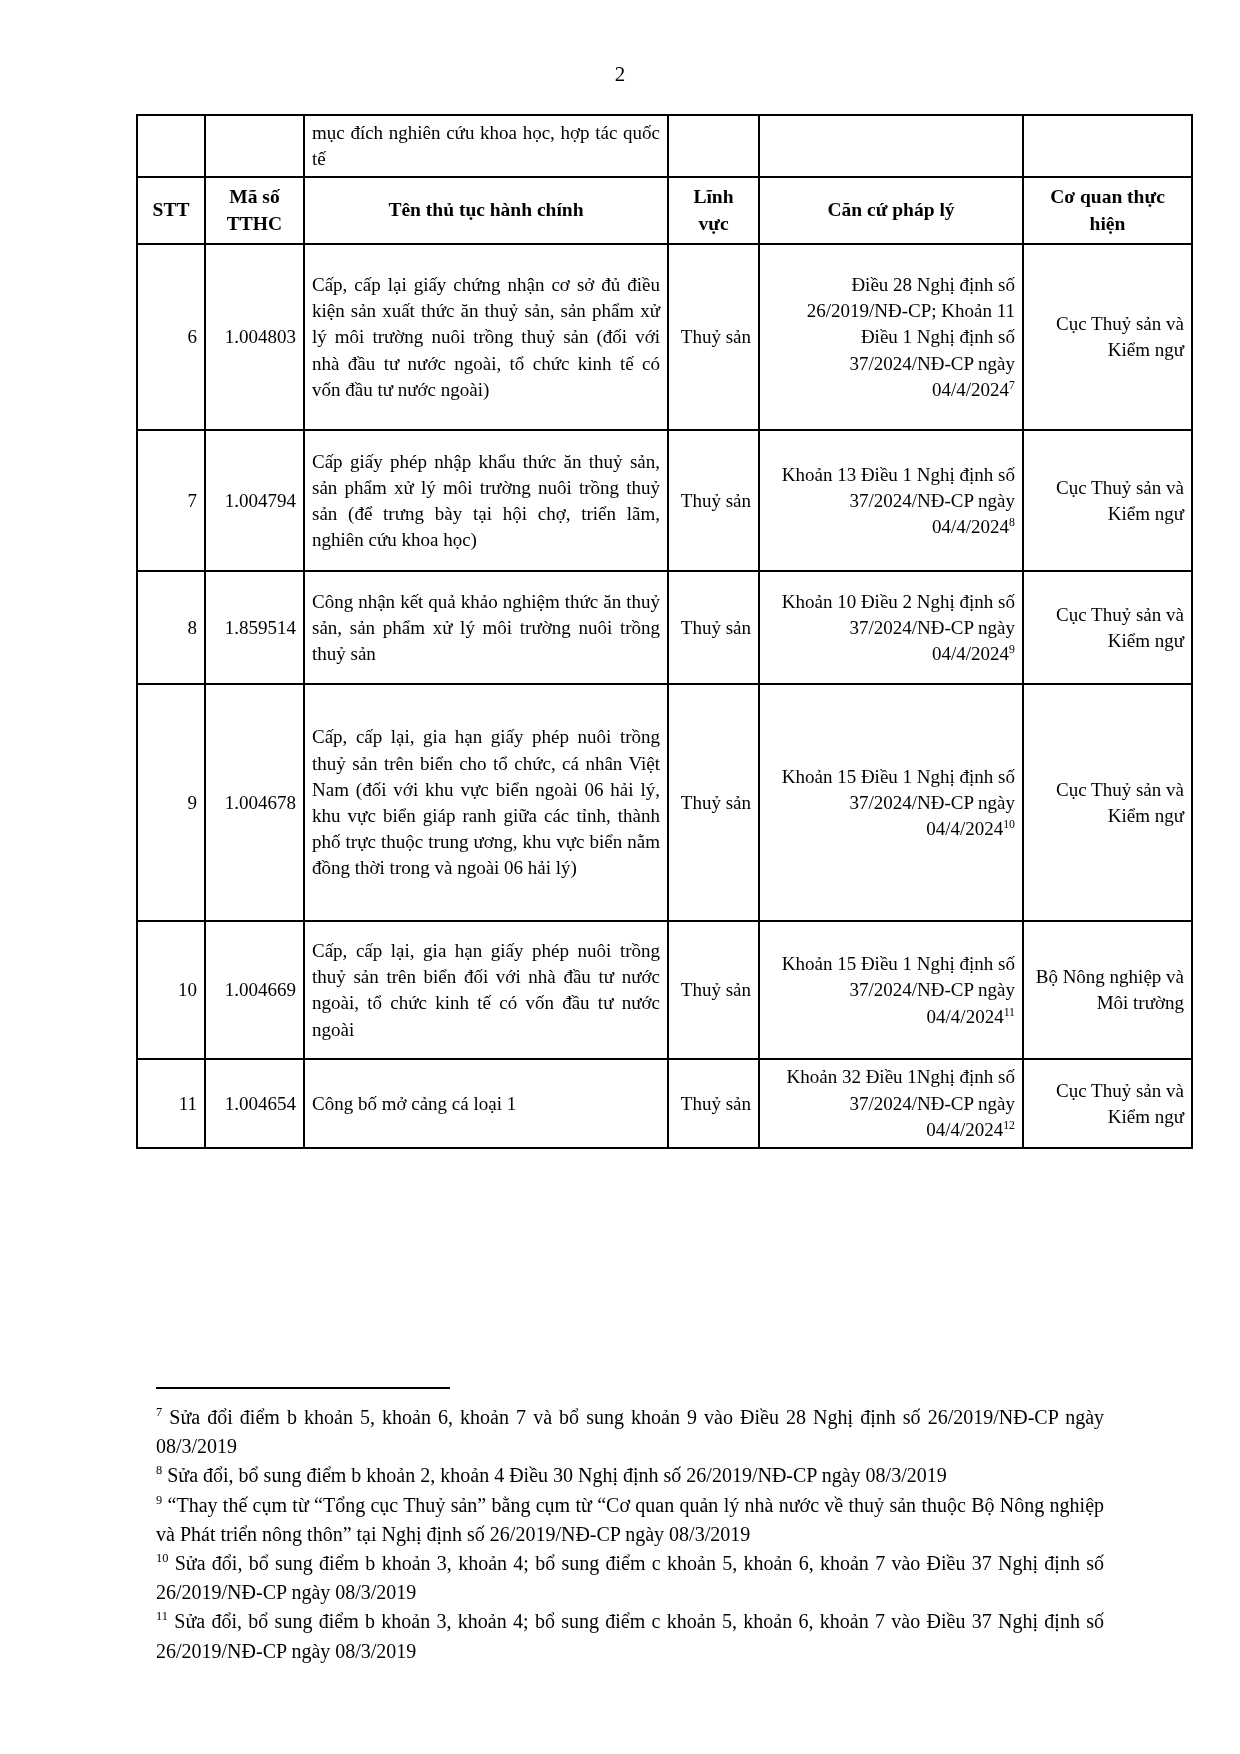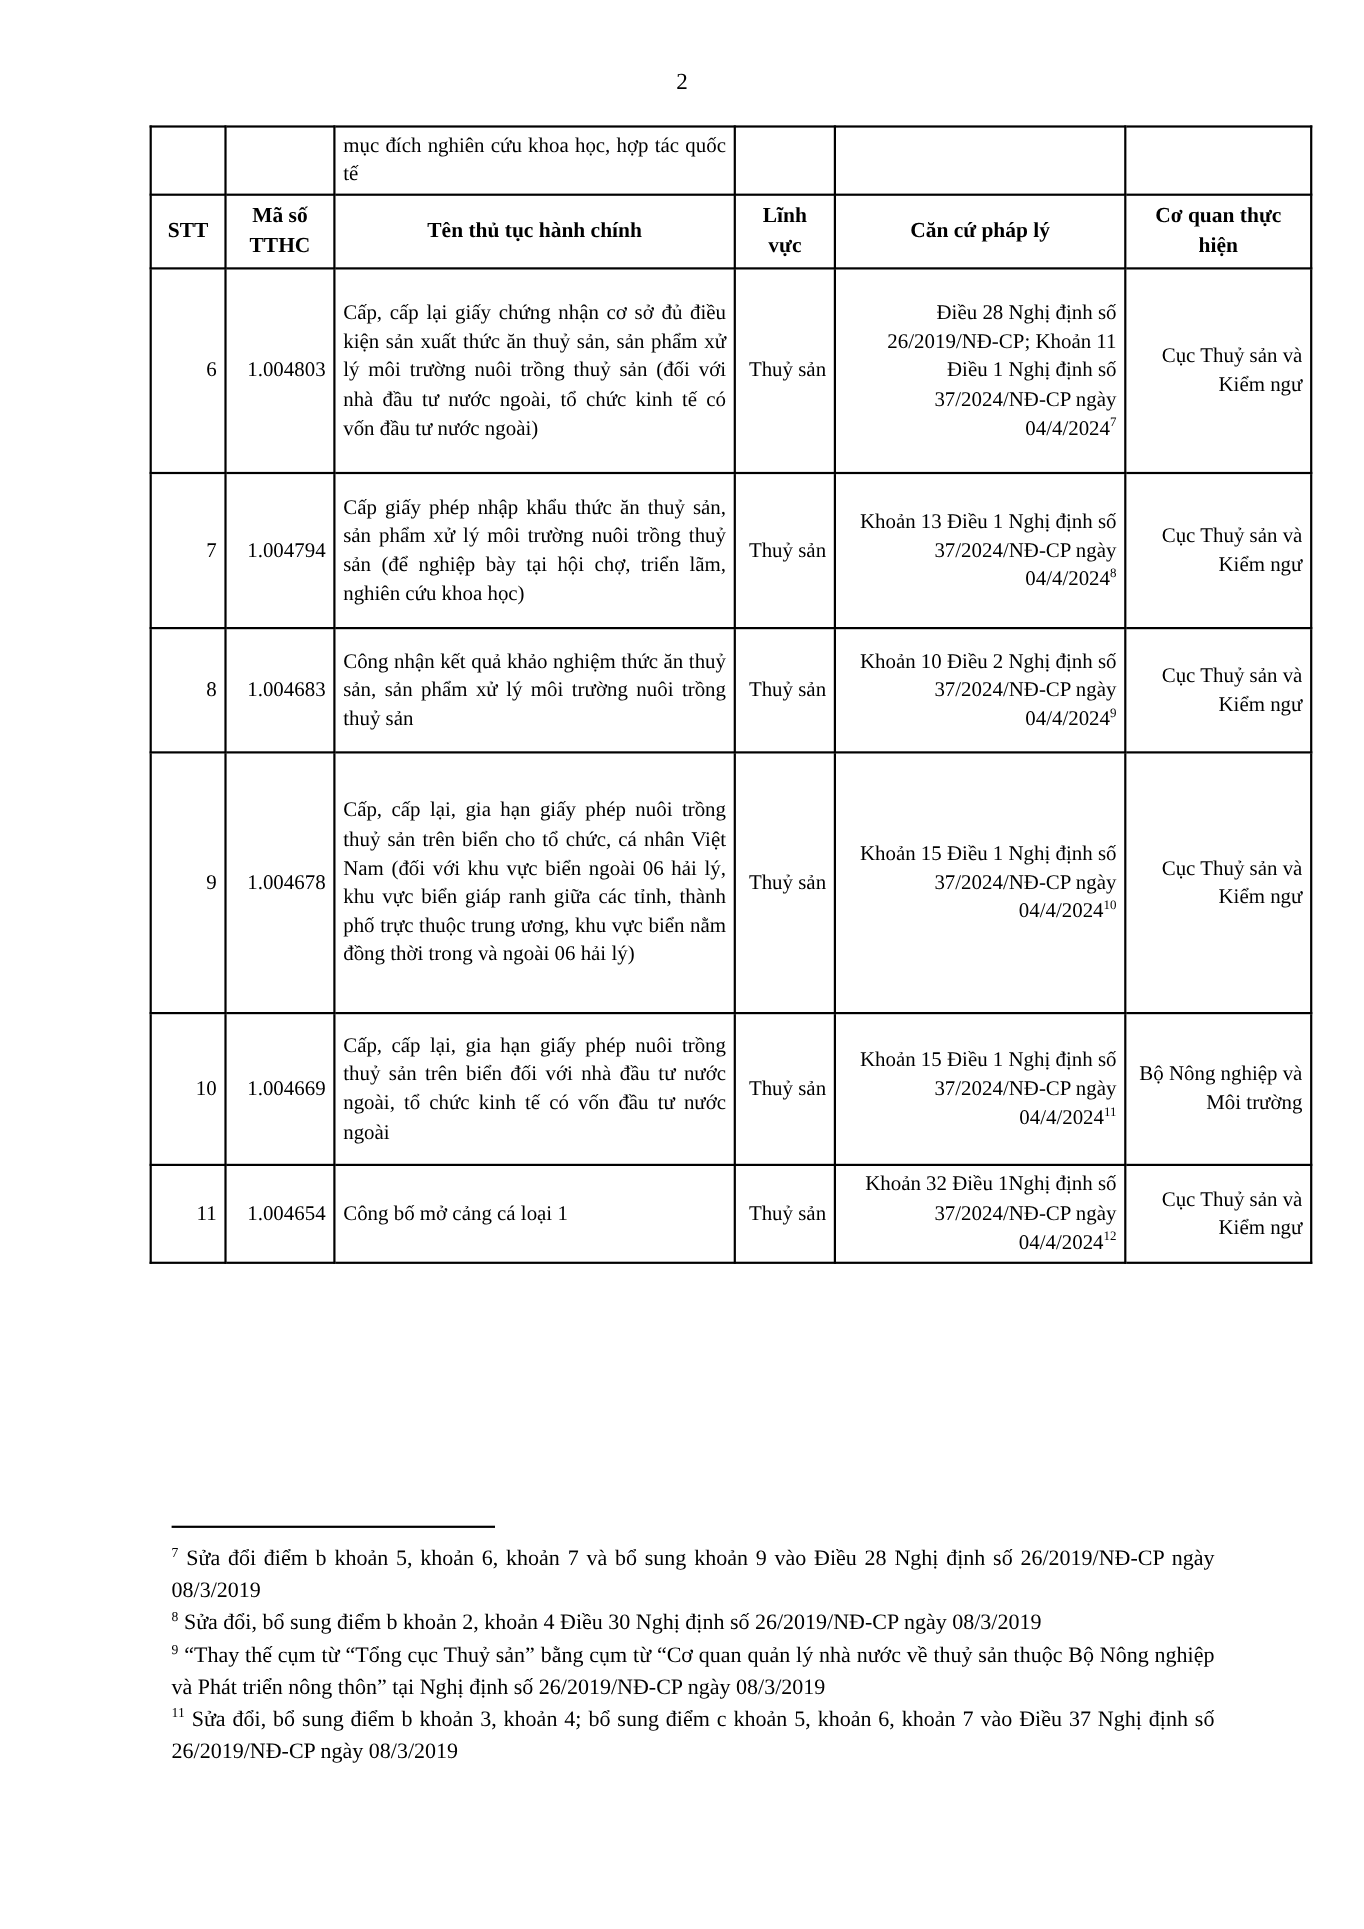--- a/index.html
+++ b/index.html
@@ -96,29 +96,29 @@
         <td class="cell-center">1.004803</td>
         <td class="cell-name">Cấp, cấp lại giấy chứng nhận cơ sở đủ điều kiện sản xuất thức ăn thuỷ sản, sản phẩm xử lý môi trường nuôi trồng thuỷ sản (đối với nhà đầu tư nước ngoài, tổ chức kinh tế có vốn đầu tư nước ngoài)</td>
         <td class="cell-center">Thuỷ sản</td>
         <td class="cell-center"><span>Điều 28 Nghị định số 26/2019/NĐ-CP; Khoản 11 Điều 1 Nghị định số 37/2024/NĐ-CP ngày 04/4/2024</span><sup class="fn-ref">7</sup></td>
         <td class="cell-center">Cục Thuỷ sản và Kiểm ngư</td>
       </tr>
 
       <tr style="height:141px">
         <td class="cell-center">7</td>
         <td class="cell-center">1.004794</td>
-        <td class="cell-name">Cấp giấy phép nhập khẩu thức ăn thuỷ sản, sản phẩm xử lý môi trường nuôi trồng thuỷ sản (để nghiệp bày tại hội chợ, triển lãm, nghiên cứu khoa học)</td>
+        <td class="cell-name">Cấp giấy phép nhập khẩu thức ăn thuỷ sản, sản phẩm xử lý môi trường nuôi trồng thuỷ sản (để trưng bày tại hội chợ, triển lãm, nghiên cứu khoa học)</td>
         <td class="cell-center">Thuỷ sản</td>
         <td class="cell-center"><span>Khoản 13 Điều 1 Nghị định số 37/2024/NĐ-CP ngày 04/4/2024</span><sup class="fn-ref">8</sup></td>
         <td class="cell-center">Cục Thuỷ sản và Kiểm ngư</td>
       </tr>
 
       <tr style="height:113px">
         <td class="cell-center">8</td>
-        <td class="cell-center">1.004683</td>
+        <td class="cell-center">1.859514</td>
         <td class="cell-name">Công nhận kết quả khảo nghiệm thức ăn thuỷ sản, sản phẩm xử lý môi trường nuôi trồng thuỷ sản</td>
         <td class="cell-center">Thuỷ sản</td>
         <td class="cell-center"><span>Khoản 10 Điều 2 Nghị định số 37/2024/NĐ-CP ngày 04/4/2024</span><sup class="fn-ref">9</sup></td>
         <td class="cell-center">Cục Thuỷ sản và Kiểm ngư</td>
       </tr>
 
       <tr style="height:237px">
         <td class="cell-center">9</td>
         <td class="cell-center">1.004678</td>
         <td class="cell-name">Cấp, cấp lại, gia hạn giấy phép nuôi trồng thuỷ sản trên biển cho tổ chức, cá nhân Việt Nam (đối với khu vực biển ngoài 06 hải lý, khu vực biển giáp ranh giữa các tỉnh, thành phố trực thuộc trung ương, khu vực biển nằm đồng thời trong và ngoài 06 hải lý)</td>
@@ -145,16 +145,17 @@
         <td class="cell-center">Cục Thuỷ sản và Kiểm ngư</td>
       </tr>
     </tbody>
   </table>
 
   <div class="footnotes">
     <div class="fn-separator"></div>
     <div class="footnote"><sup>7</sup> <span>Sửa đổi điểm b khoản 5, khoản 6, khoản 7 và bổ sung khoản 9 vào Điều 28 Nghị định số 26/2019/NĐ-CP ngày 08/3/2019</span></div>
     <div class="footnote"><sup>8</sup> <span>Sửa đổi, bổ sung điểm b khoản 2, khoản 4 Điều 30 Nghị định số 26/2019/NĐ-CP ngày 08/3/2019</span></div>
     <div class="footnote"><sup>9</sup> <span>“Thay thế cụm từ “Tổng cục Thuỷ sản” bằng cụm từ “Cơ quan quản lý nhà nước về thuỷ sản thuộc Bộ Nông nghiệp và Phát triển nông thôn” tại Nghị định số 26/2019/NĐ-CP ngày 08/3/2019</span></div>
+    <div class="footnote"><sup>10</sup> <span>Sửa đổi, bổ sung điểm b khoản 3, khoản 4; bổ sung điểm c khoản 5, khoản 6, khoản 7 vào Điều 37 Nghị định số 26/2019/NĐ-CP ngày 08/3/2019</span></div>
     <div class="footnote"><sup>11</sup> <span>Sửa đổi, bổ sung điểm b khoản 3, khoản 4; bổ sung điểm c khoản 5, khoản 6, khoản 7 vào Điều 37 Nghị định số 26/2019/NĐ-CP ngày 08/3/2019</span></div>
   </div>
 
 </div>
 
 </body></html>

